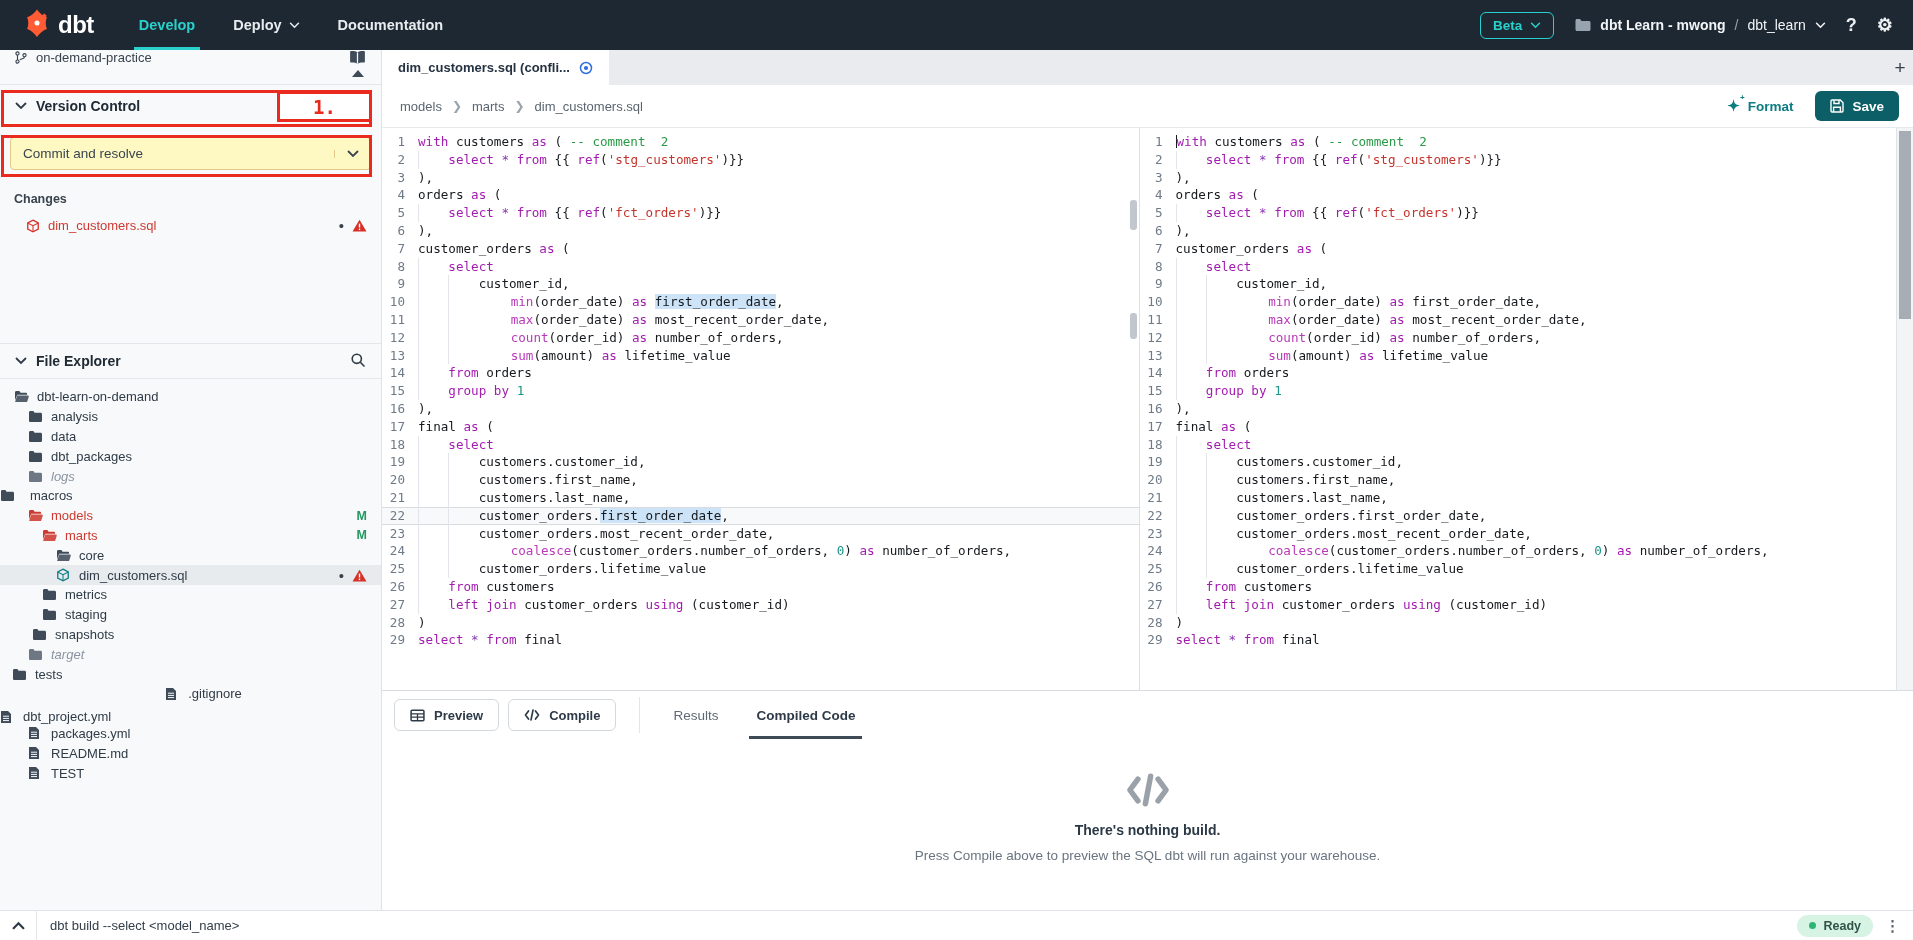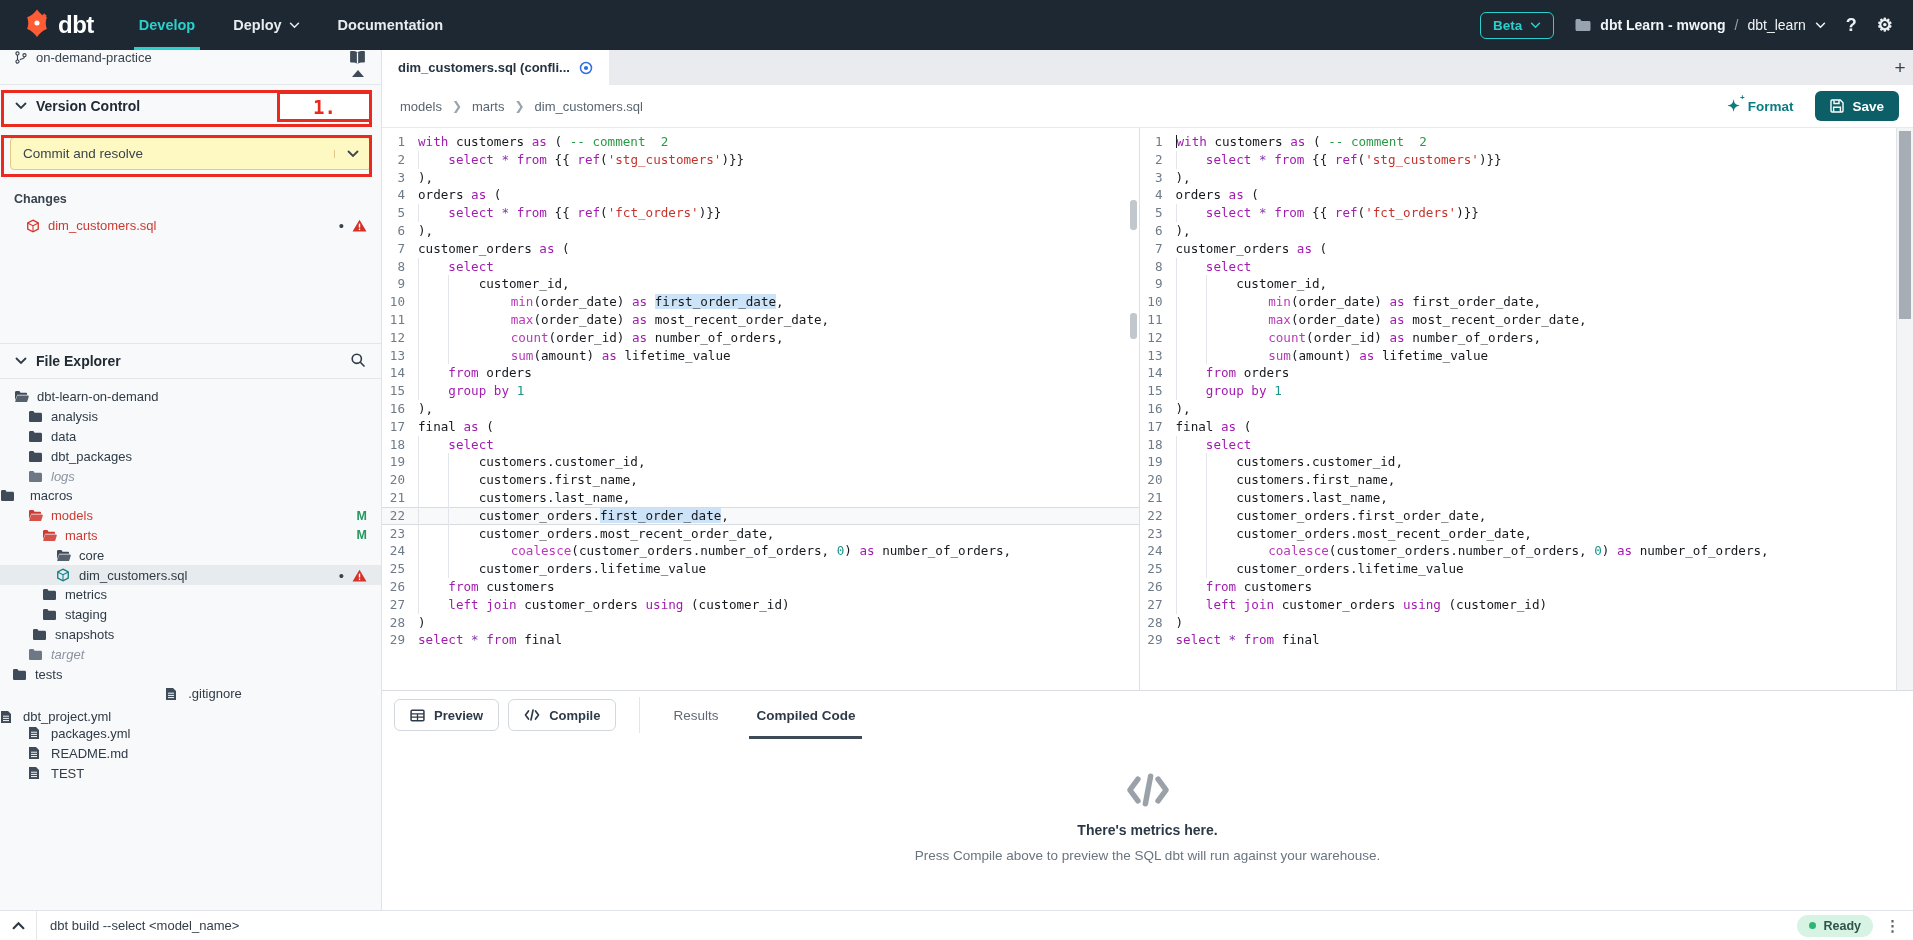--- a/index.html
+++ b/index.html
@@ -589,21 +589,21 @@
             </div>
           <div class="ptab active">
               <span>Compiled Code</span>
             </div>
         </div>
         <div class="empty">
           <span class="empty-icon"><svg width="46" height="36" viewBox="0 0 16 12">
                 <path d="m4.5 2.2-2.8 3.8 2.8 3.8M11.5 2.2l2.8 3.8-2.8 3.8" fill="none" stroke="currentColor" stroke-width="1.9" stroke-linecap="round" stroke-linejoin="round"></path>
                 <path d="M8.9 1.2 7.1 10.8" stroke="currentColor" stroke-width="1.9" stroke-linecap="round"></path>
               </svg></span>
-          <div class="empty-title">There's metrics here.</div>
+          <div class="empty-title">There's nothing build.</div>
           <div class="empty-sub">Press Compile above to preview the SQL dbt will run against your warehouse.</div>
         </div>
       </div>
     </div>
   </div>
 
   <div class="statusbar">
     <span class="collapse">
         <svg width="13" height="9" viewBox="0 0 12 8">
           <path d="m1.5 6.5 4.5-4.5 4.5 4.5" fill="none" stroke="currentColor" stroke-width="2" stroke-linecap="round"></path>

